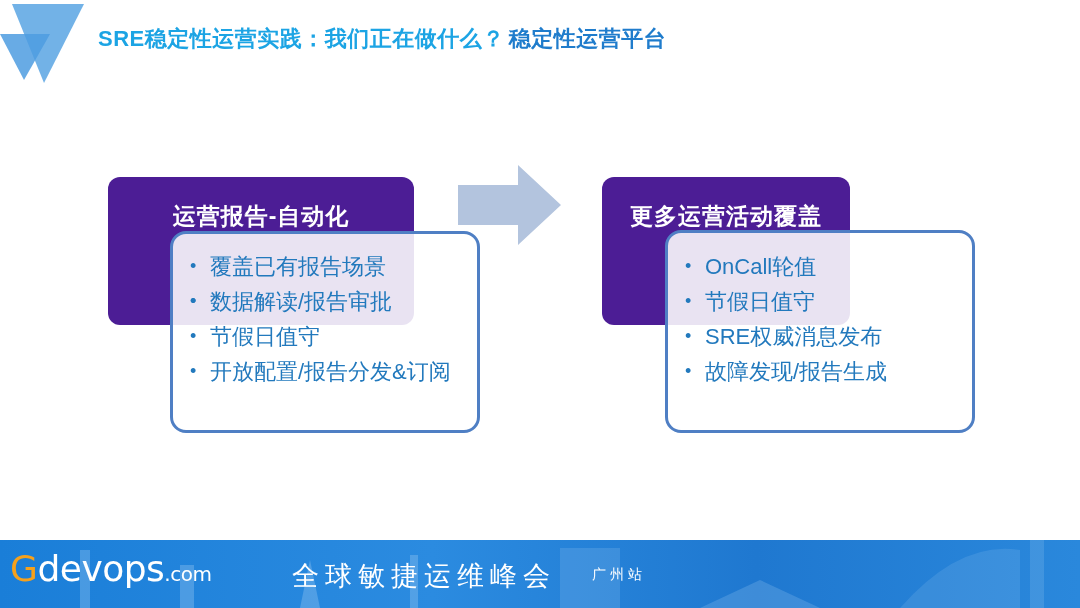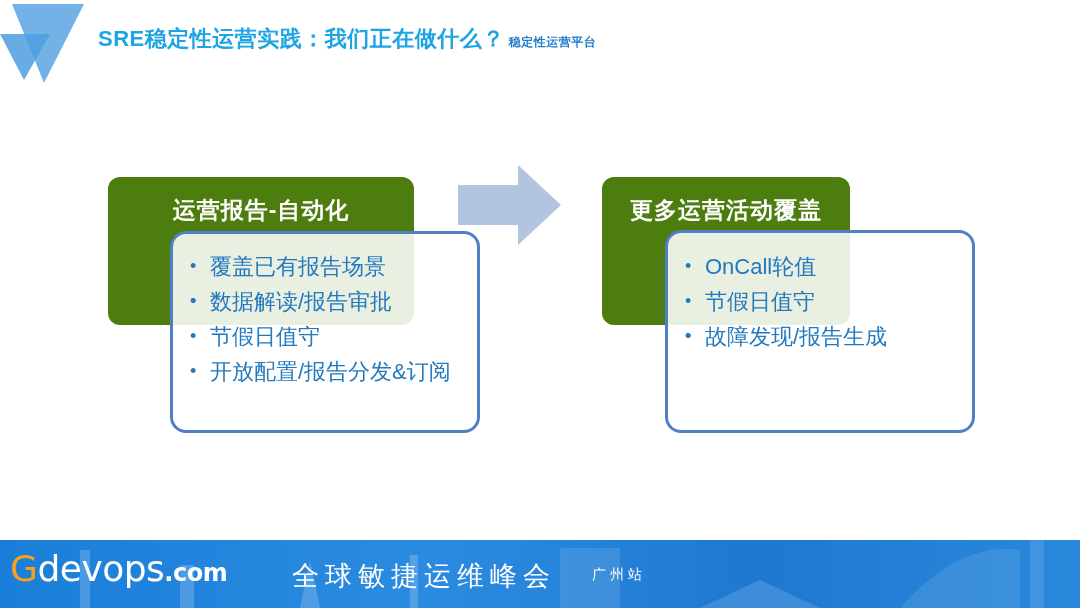--- a/index.html
+++ b/index.html
@@ -7,26 +7,26 @@
       width: 1080px; height: 608px; position: relative; overflow: hidden;
       background: #ffffff;
       font-family: "Liberation Sans", "DejaVu Sans", sans-serif;
     }
     .logo-tri { position: absolute; left: 0; top: 0; width: 90px; height: 90px; }
     .title {
       position: absolute; left: 98px; top: 24px;
       font-size: 22px; font-weight: bold; color: #1ca4e4;
       white-space: nowrap; letter-spacing: 0.5px;
     }
-    .title .sub { font-size: 12px; color: #1f7ccc; margin-left: 4px; }
+    .title .sub { font-size: 22px; color: #1f7ccc; margin-left: 4px; }
 
     .header-box {
-      position: absolute; border-radius: 12px; background: #4d7c0f;
+      position: absolute; border-radius: 12px; background: #4c1d95;
       color: #ffffff; font-weight: bold; font-size: 23px; text-align: center;
-      box-sizing: border-box; padding-top: 18px; letter-spacing: 1px;
+      box-sizing: border-box; padding-top: 24px; letter-spacing: 1px;
     }
     #hdr-left { left: 108px; top: 177px; width: 306px; height: 148px; }
     #hdr-right { left: 602px; top: 177px; width: 248px; height: 148px; }
 
     .list-box {
       position: absolute; border: 3px solid #4f7fc4; border-radius: 16px;
       background: rgba(255,255,255,0.88); box-sizing: border-box;
     }
     #list-left { left: 170px; top: 231px; width: 310px; height: 202px; }
     #list-right { left: 665px; top: 230px; width: 310px; height: 203px; }
@@ -49,21 +49,21 @@
       position: absolute; left: 0; top: 540px; width: 1080px; height: 68px;
       background: linear-gradient(90deg, #1a7ed8 0%, #2b8be0 40%, #1f78d0 70%, #2a88dc 100%);
       overflow: hidden;
     }
     .footer .skyline { position: absolute; left: 0; top: 0; width: 1080px; height: 68px; opacity: 0.35; }
     .footer-logo {
       position: absolute; left: 10px; top: 8px; font-size: 36px; color: #ffffff;
       white-space: nowrap; font-family: "DejaVu Sans", sans-serif; letter-spacing: -0.5px;
     }
     .footer-logo .g { color: #f5a11d; font-weight: normal; }
-    .footer-logo .dot-com { font-size: 24px; font-weight: bold; }
+    .footer-logo .dot-com { font-size: 20px; font-weight: normal; }
     .footer-slogan {
       position: absolute; left: 292px; top: 18px; font-size: 27px; color: #ffffff;
       font-family: "DejaVu Serif", serif; letter-spacing: 6px; white-space: nowrap;
     }
     .footer-station {
       position: absolute; left: 592px; top: 26px; font-size: 14px; color: #ffffff;
       font-family: "DejaVu Serif", serif; letter-spacing: 4px; white-space: nowrap;
     }
   </style>
 </head>
@@ -94,21 +94,21 @@
   <polygon points="0,20 60,20 60,0 103,40 60,80 60,60 0,60" fill="#b3c4de"></polygon>
 </svg>
 
 <div id="hdr-right" class="header-box">
   <span>更多运营活动覆盖</span>
 </div>
 <div id="list-right" class="list-box"></div>
 <ul id="items-right" class="list-items">
   <li><span class="bullet">•</span><span>OnCall轮值</span></li>
   <li><span class="bullet">•</span><span>节假日值守</span></li>
-  <li><span class="bullet">•</span></li>
+  <li><span class="bullet">•</span><span>SRE权威消息发布</span></li>
   <li><span class="bullet">•</span><span>故障发现/报告生成</span></li>
 </ul>
 
 <div class="footer">
   <svg class="skyline" viewBox="0 0 1080 68" preserveAspectRatio="none">
     <rect x="80" y="10" width="10" height="58" fill="#9ccaf2"></rect>
     <rect x="180" y="25" width="14" height="43" fill="#9ccaf2"></rect>
     <polygon points="300,68 310,20 320,68" fill="#9ccaf2"></polygon>
     <rect x="410" y="15" width="8" height="53" fill="#9ccaf2"></rect>
     <rect x="560" y="8" width="60" height="60" fill="#9ccaf2" opacity="0.6"></rect>

